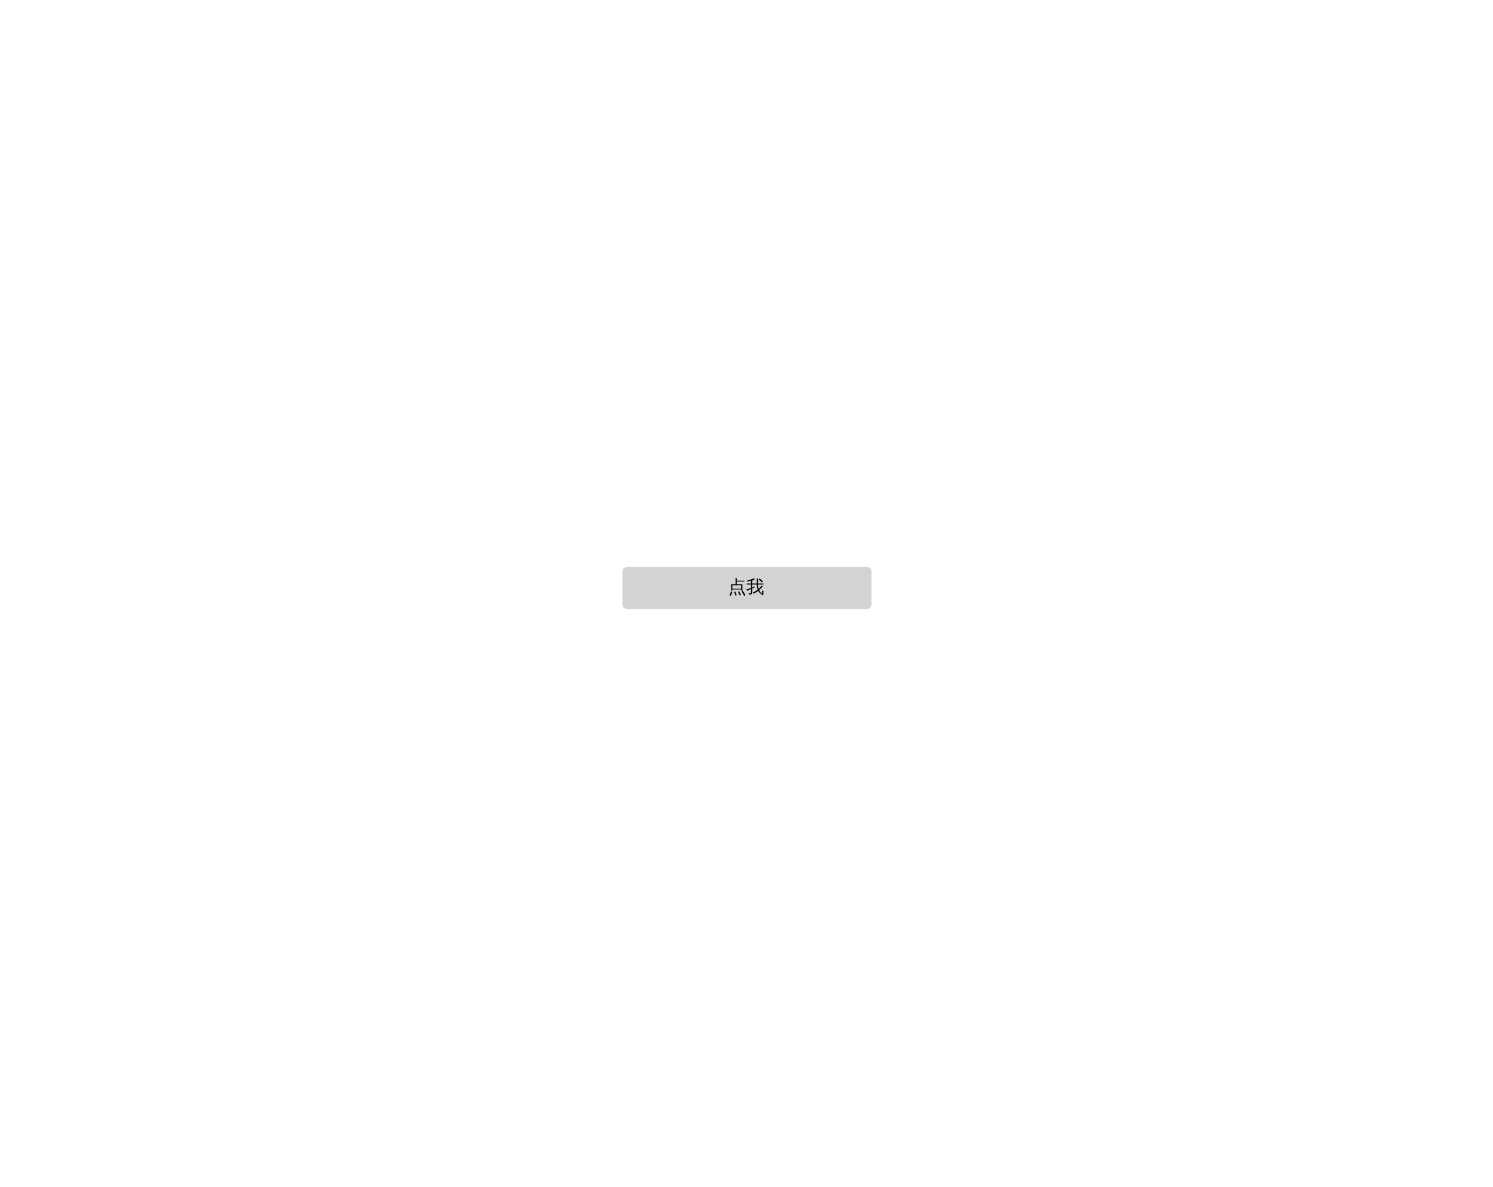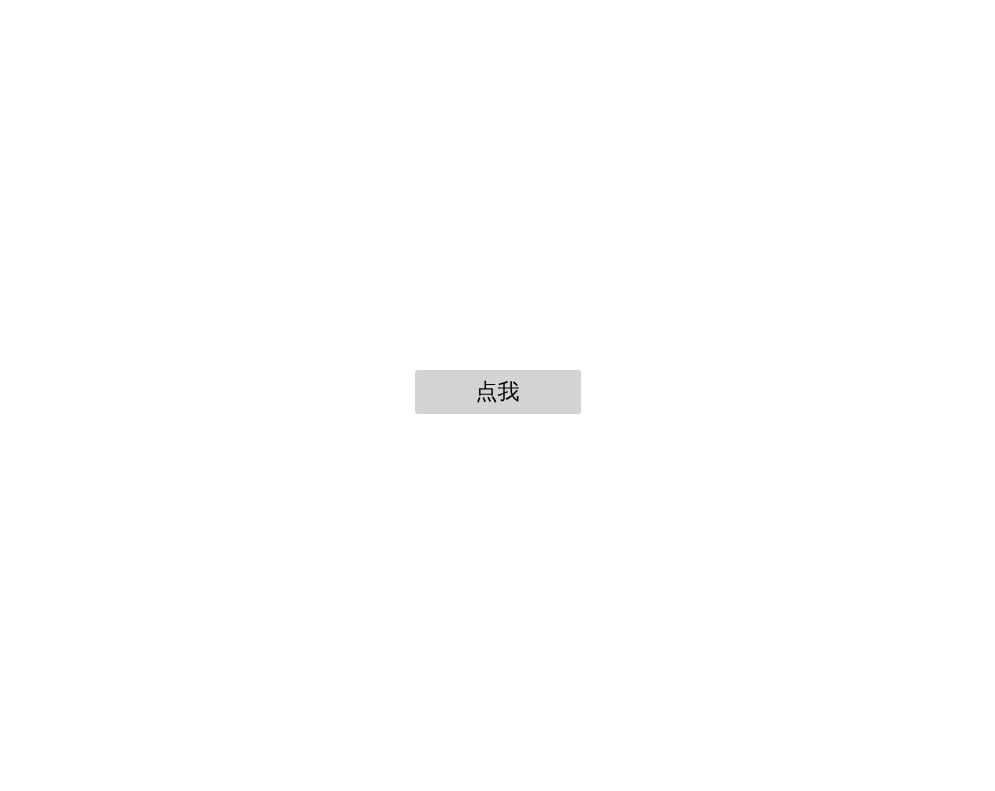--- a/index.html
+++ b/index.html
@@ -11,25 +11,25 @@
       width: 995px;
       height: 791px;
       background: #ffffff;
       display: flex;
       align-items: center;
       justify-content: center;
       font-family: -apple-system, BlinkMacSystemFont, "Segoe UI", "PingFang SC", "Microsoft YaHei", sans-serif;
     }
     .btn {
       width: 166px;
-      height: 44px;
+      height: 28px;
       background: #d3d3d3;
       border: none;
       border-radius: 3px;
-      font-size: 22px;
+      font-size: 12px;
       color: #000;
       cursor: pointer;
       display: flex;
       align-items: center;
       justify-content: center;
       transform: translate(0px, -4px);
     }
   </style>
 </head>
 <body>

